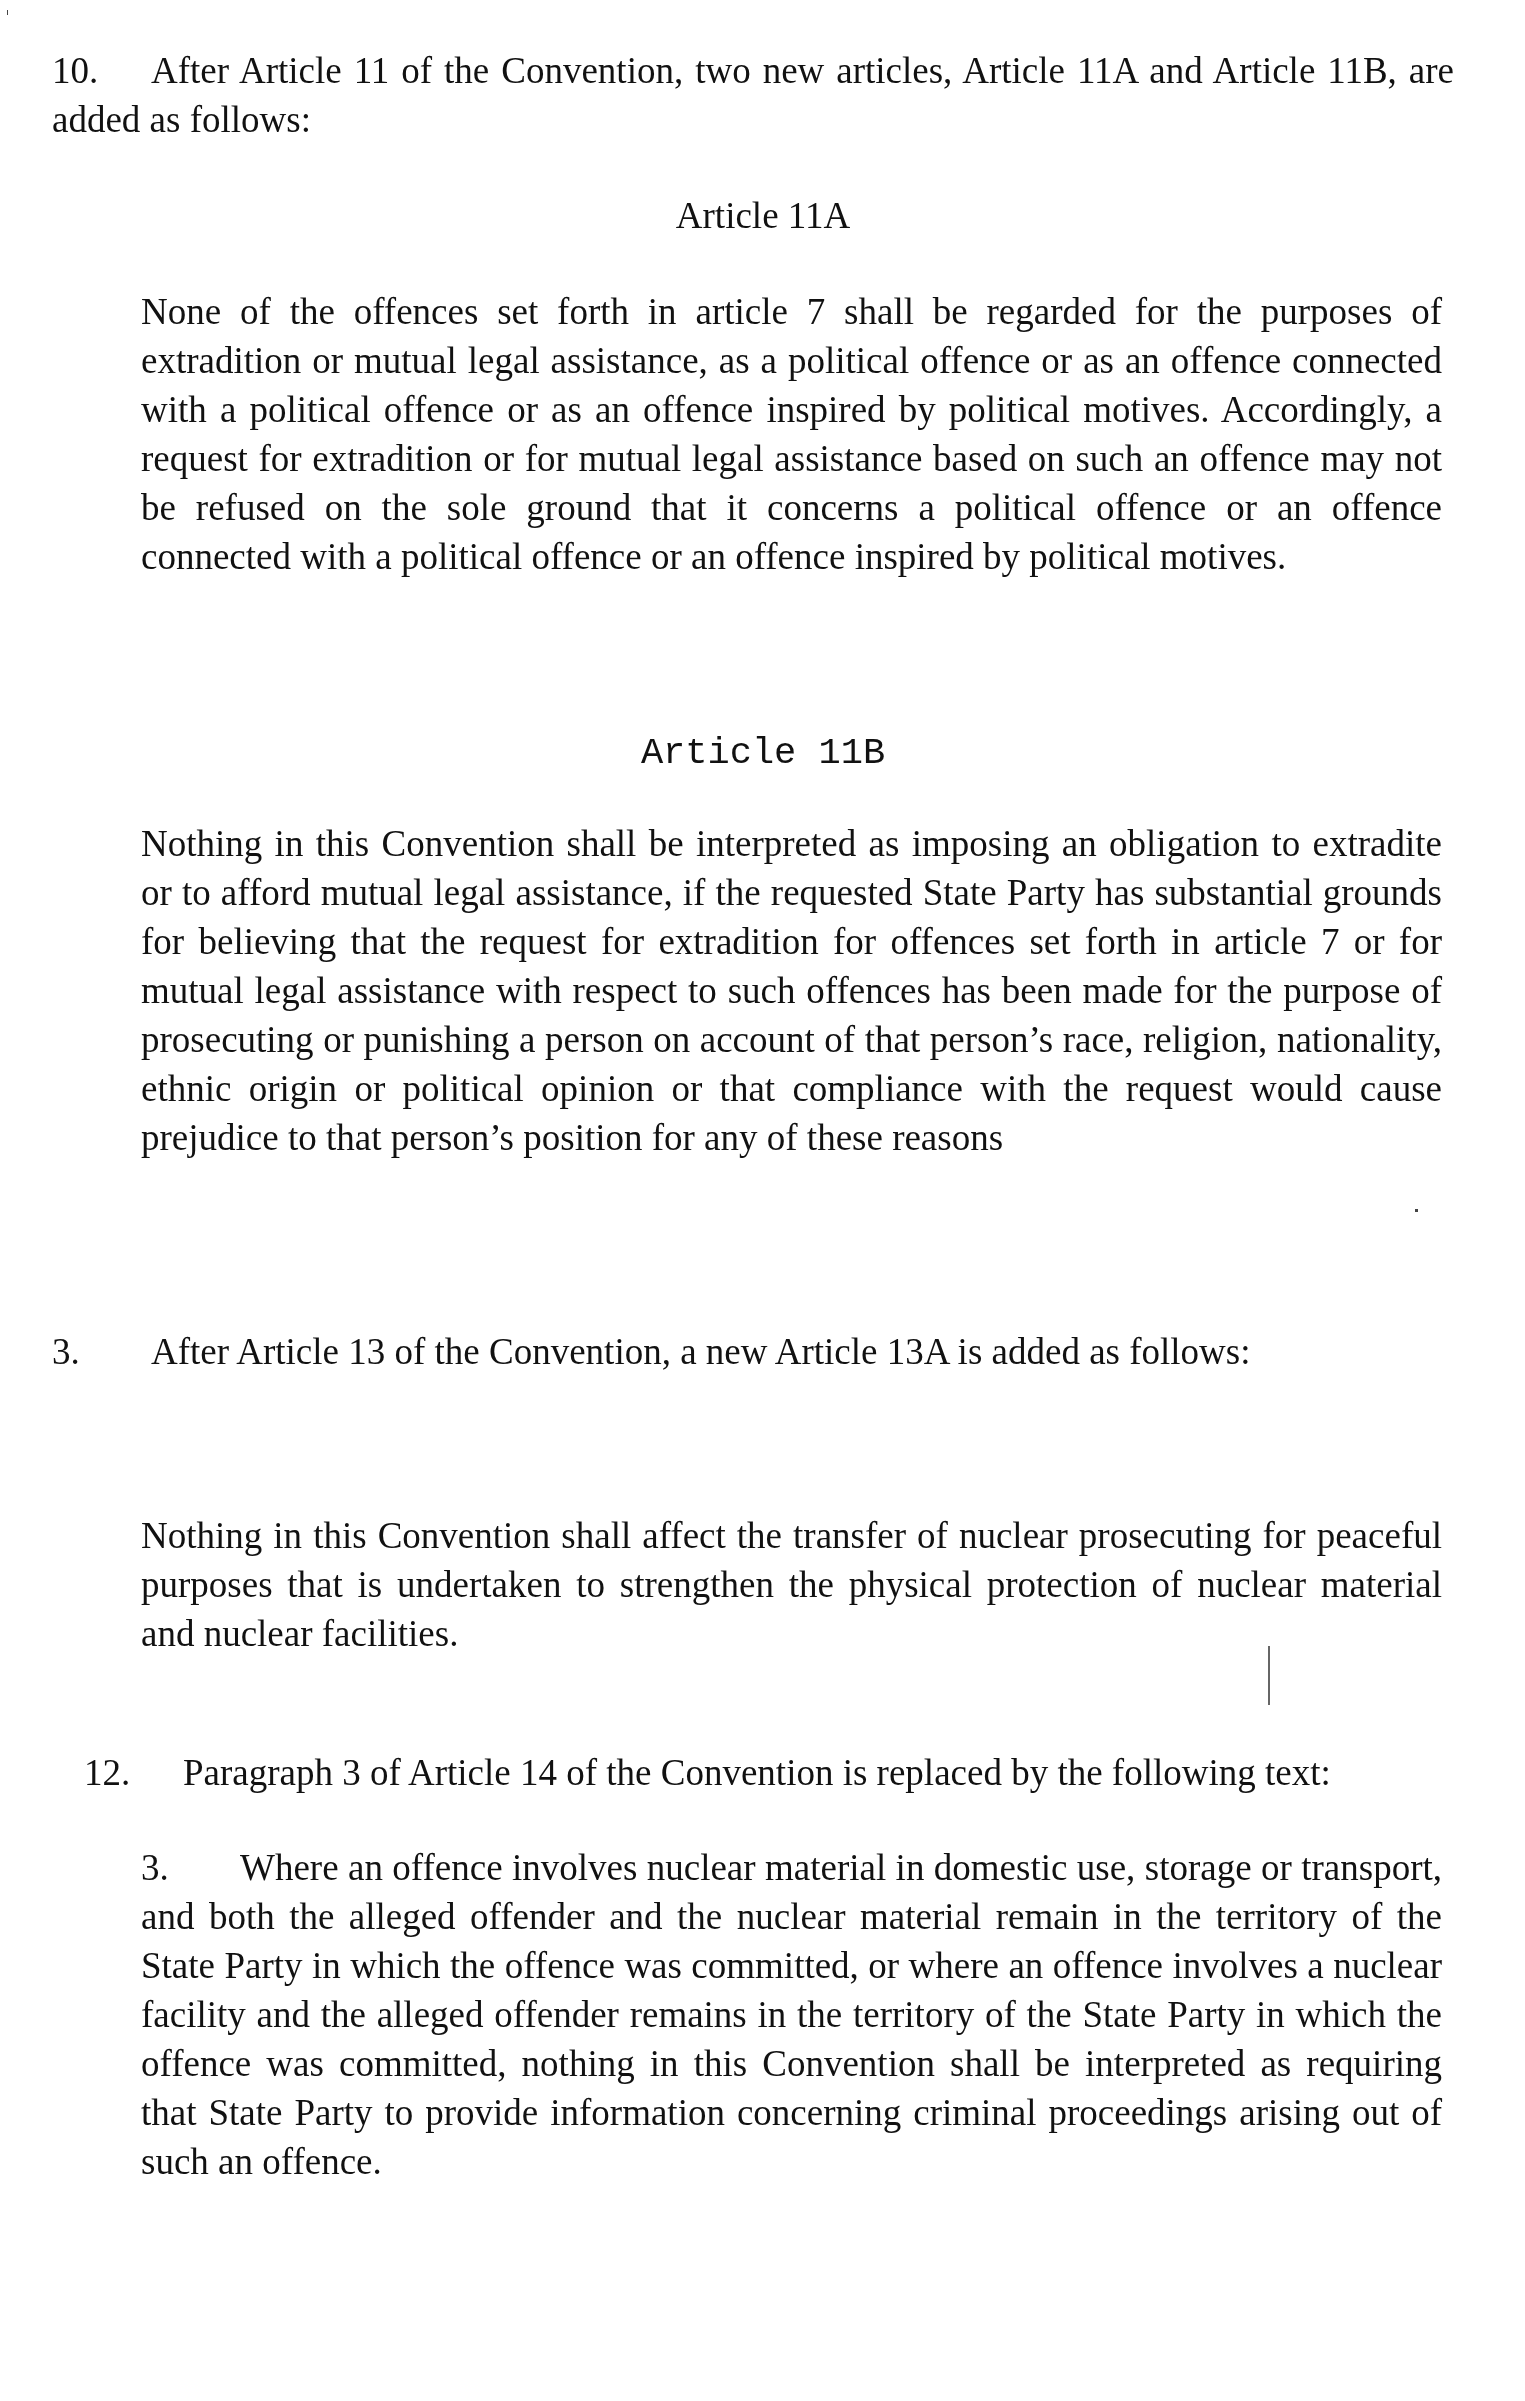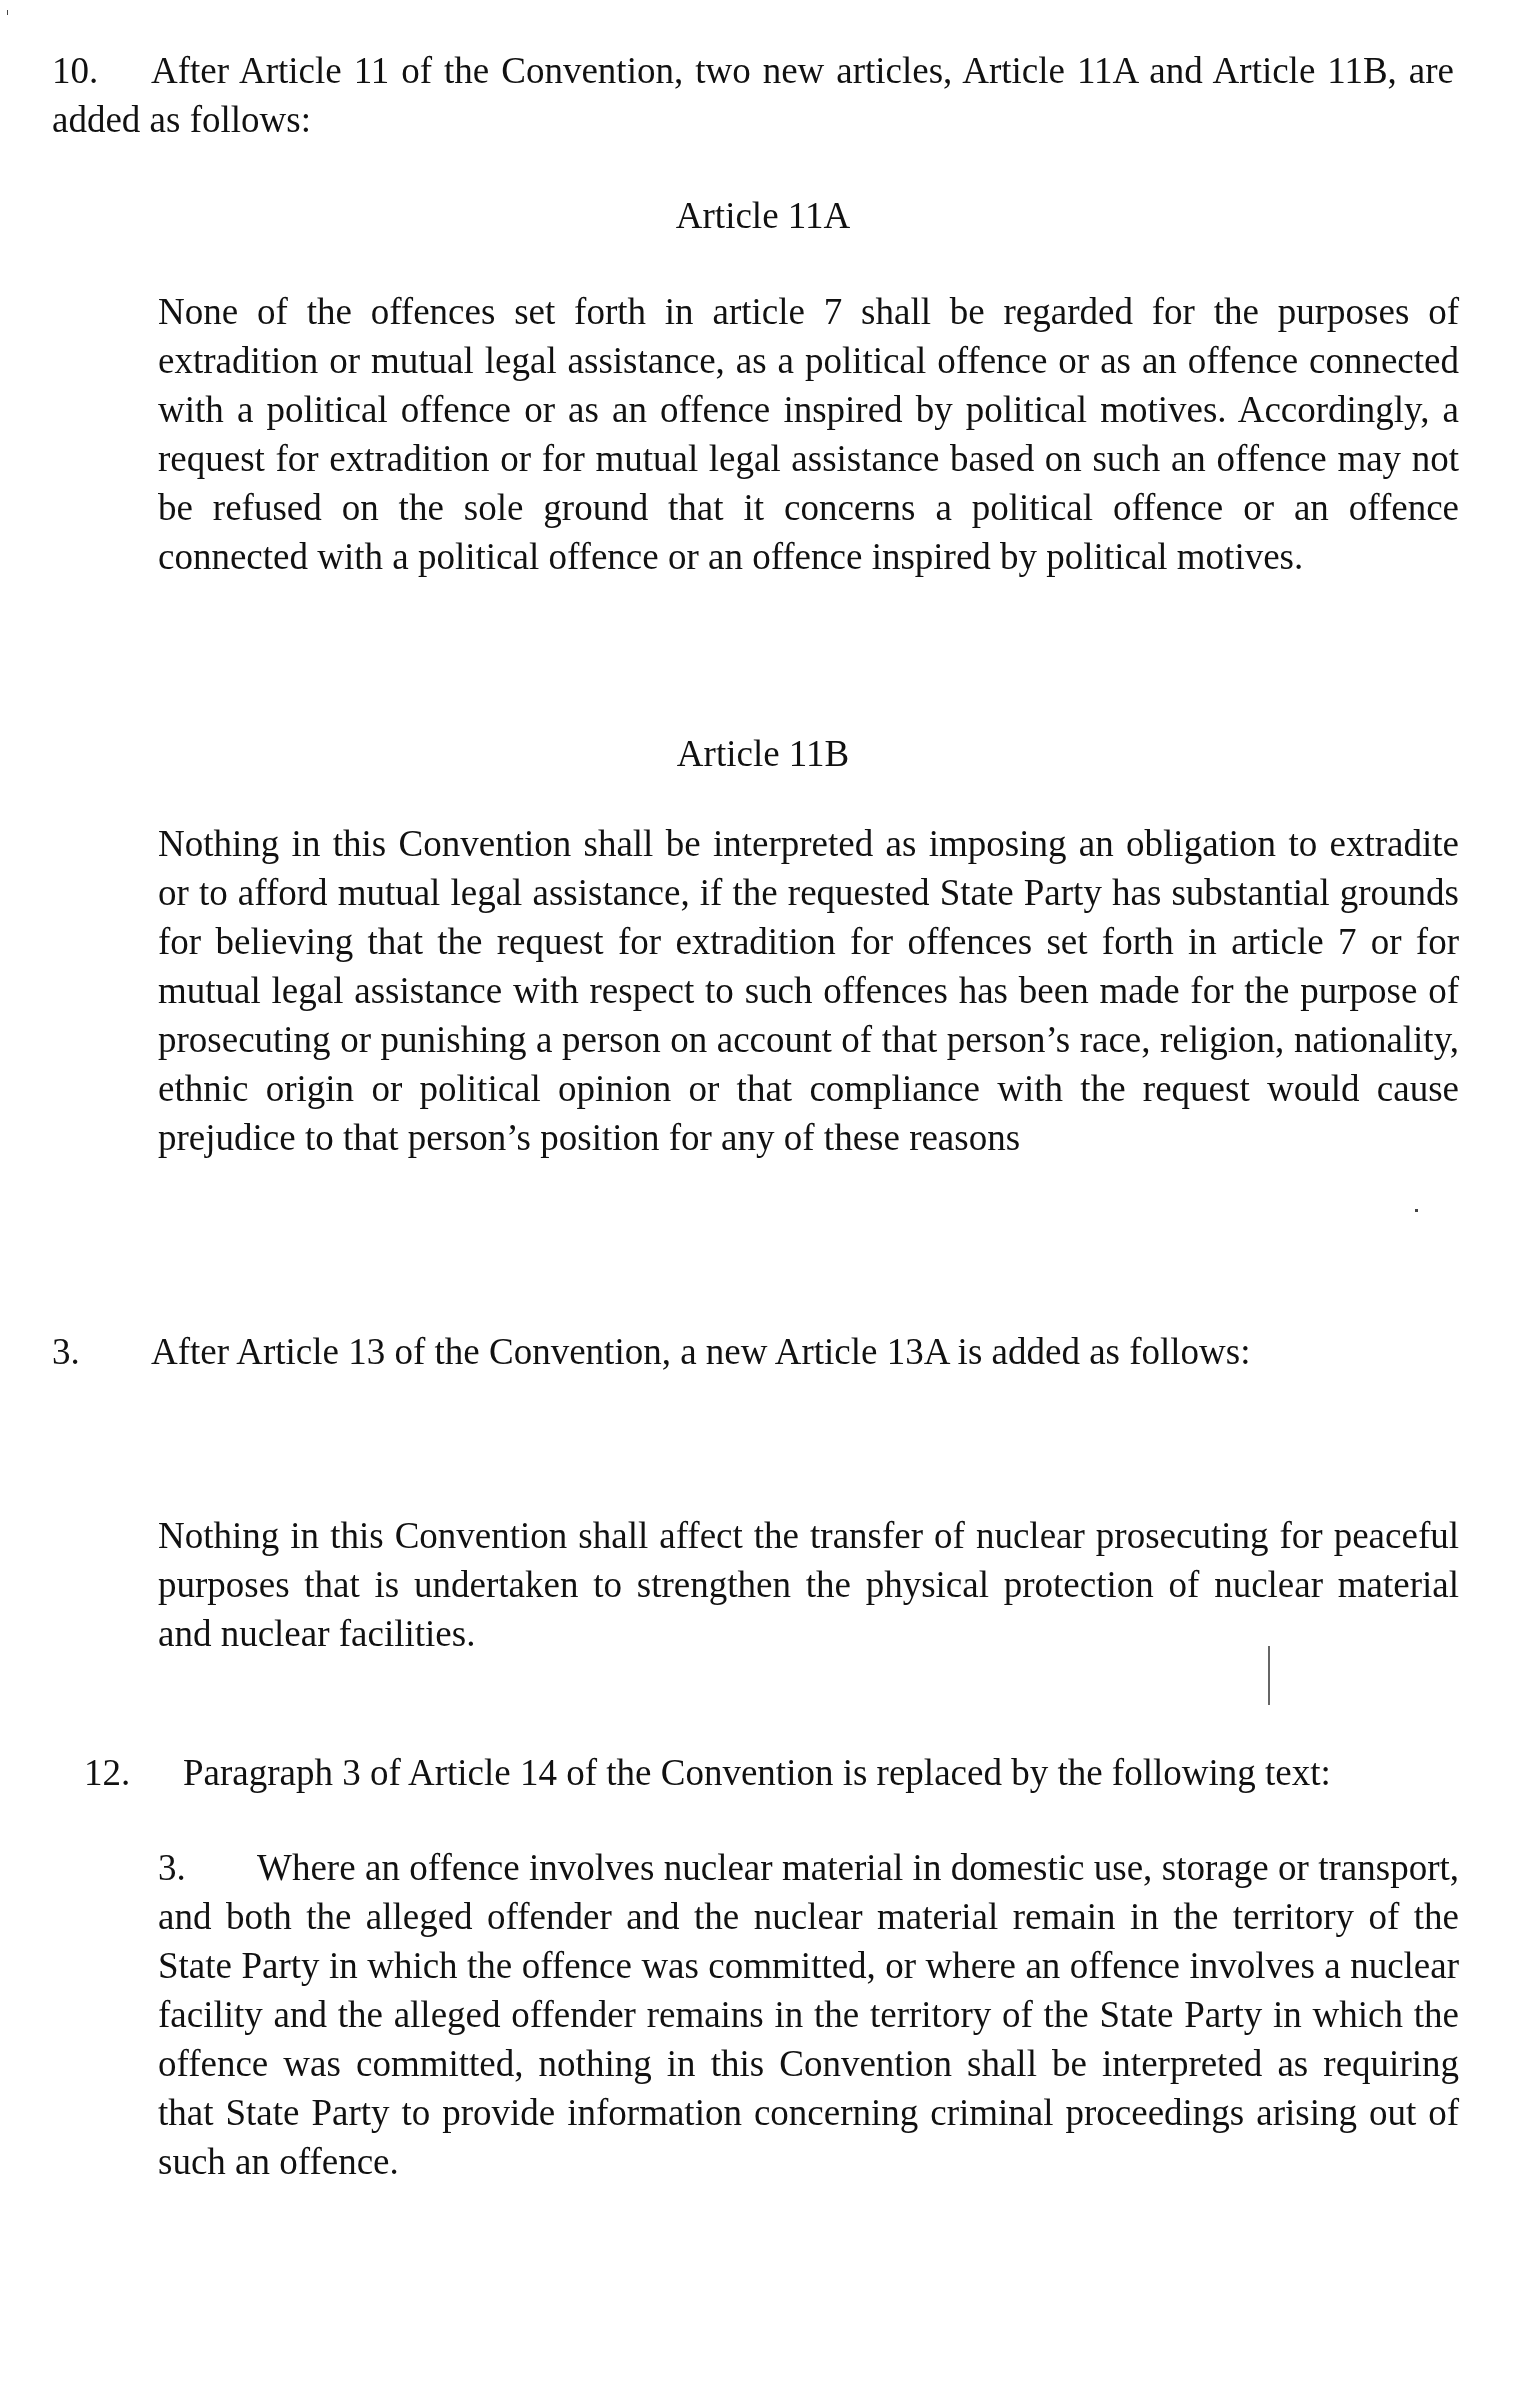--- a/index.html
+++ b/index.html
@@ -34,21 +34,21 @@
       width: 99px;
     }
     .heading {
       position: absolute;
       left: 0;
       width: 1526px;
       text-align: center;
     }
     .block {
       position: absolute;
-      left: 158px;
+      left: 141px;
       width: 1301px;
       text-align: justify;
       text-align-last: left;
     }
     .block .subnum {
       display: inline-block;
       width: 99px;
     }
     .speck {
       position: absolute;
@@ -61,21 +61,21 @@
 <div class="page">
 
   <div class="numbered" style="top:46px;">
     <span class="num">10.</span><span>After Article 11 of the Convention, two new articles, Article 11A and Article 11B, are added as follows:</span>
   </div>
 
   <div class="heading" style="top:191px;">Article 11A</div>
 
   <div class="block" style="top:287px;">None of the offences set forth in article 7 shall be regarded for the purposes of extradition or mutual legal assistance, as a political offence or as an offence connected with a political offence or as an offence inspired by political motives. Accordingly, a request for extradition or for mutual legal assistance based on such an offence may not be refused on the sole ground that it concerns a political offence or an offence connected with a political offence or an offence inspired by political motives.</div>
 
-  <div class="heading" style="top:729px;">Article 11B</div>
+  <div class="heading" style="top:729px;font-family:Liberation Mono, monospace;">Article 11B</div>
 
   <div class="block" style="top:819px;">Nothing in this Convention shall be interpreted as imposing an obligation to extradite or to afford mutual legal assistance, if the requested State Party has substantial grounds for believing that the request for extradition for offences set forth in article 7 or for mutual legal assistance with respect to such offences has been made for the purpose of prosecuting or punishing a person on account of that person’s race, religion, nationality, ethnic origin or political opinion or that compliance with the request would cause prejudice to that person’s position for any of these reasons</div>
 
   <div class="numbered" style="top:1327px;">
     <span class="num">3.</span><span>After Article 13 of the Convention, a new Article 13A is added as follows:</span>
   </div>
 
 
   <div class="block" style="top:1511px;">Nothing in this Convention shall affect the transfer of nuclear prosecuting for peaceful purposes that is undertaken to strengthen the physical protection of nuclear material and nuclear facilities.</div>
 

